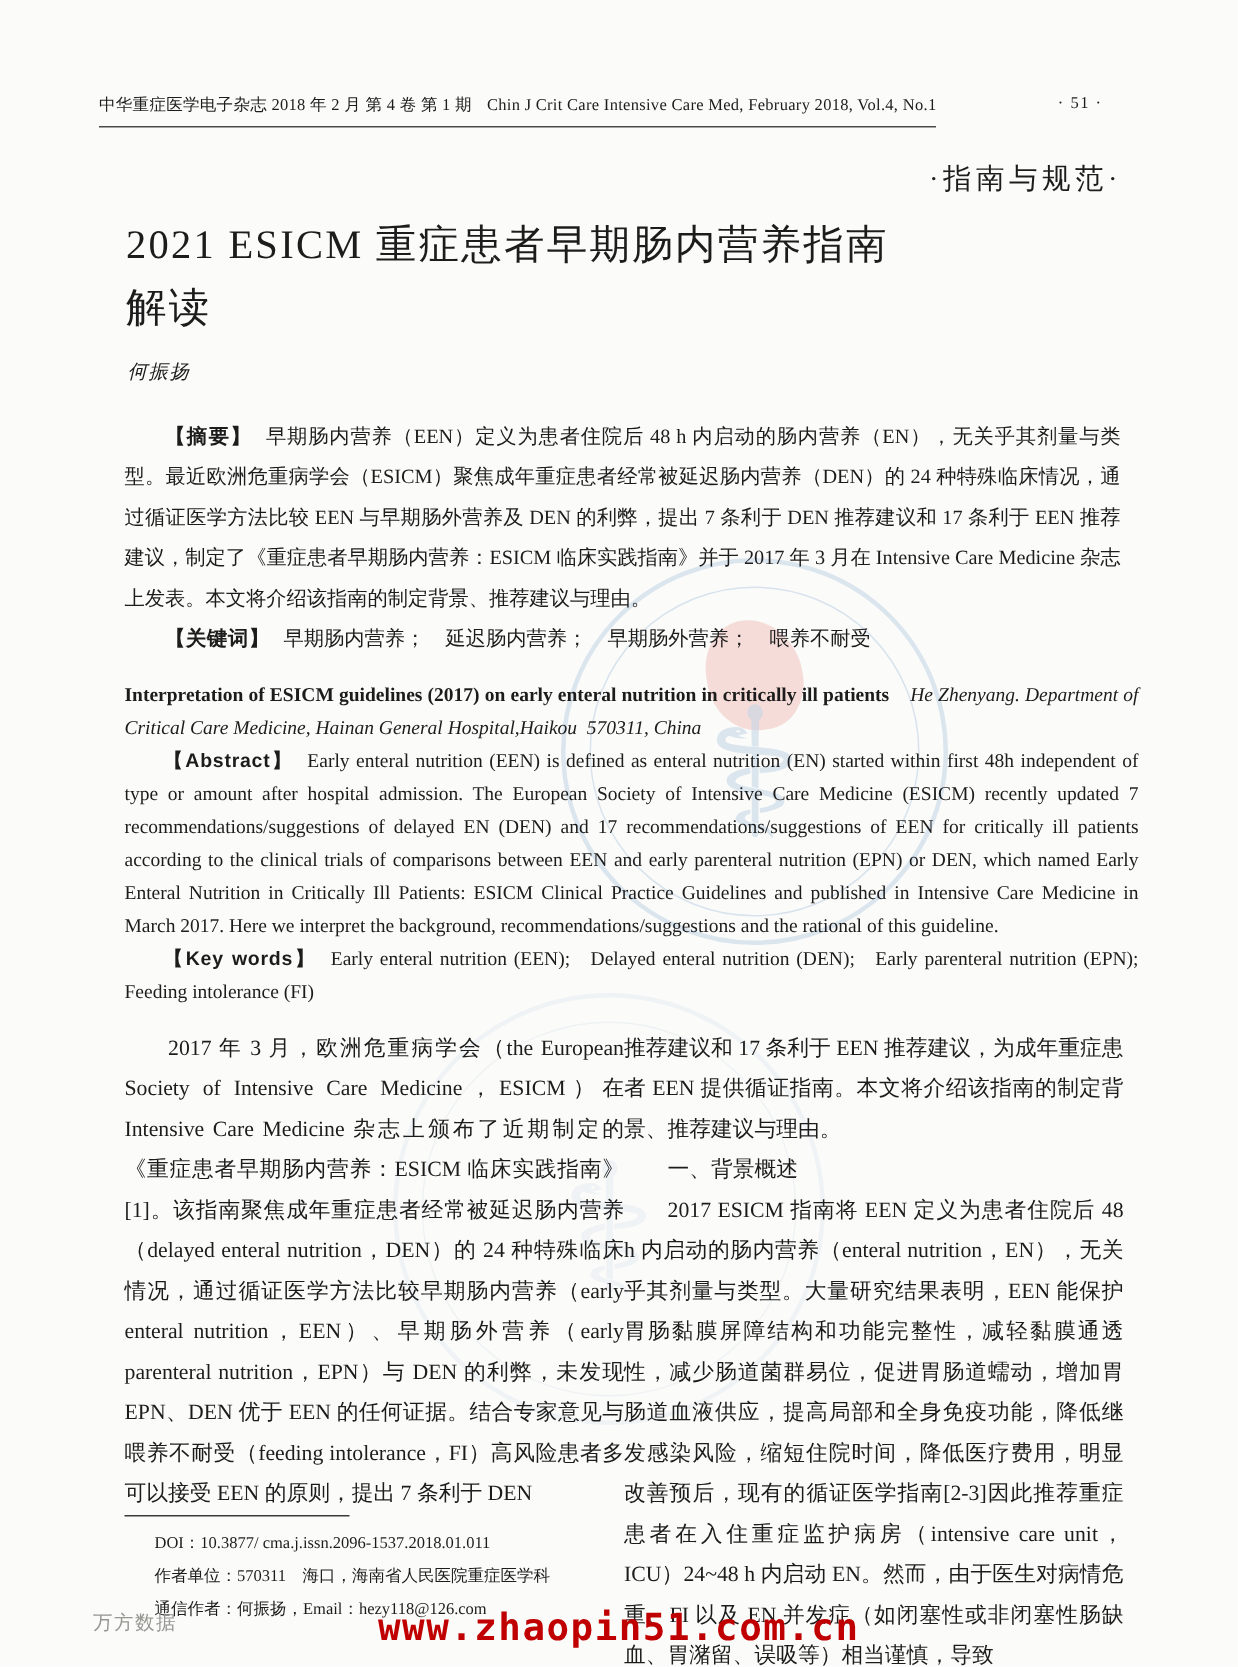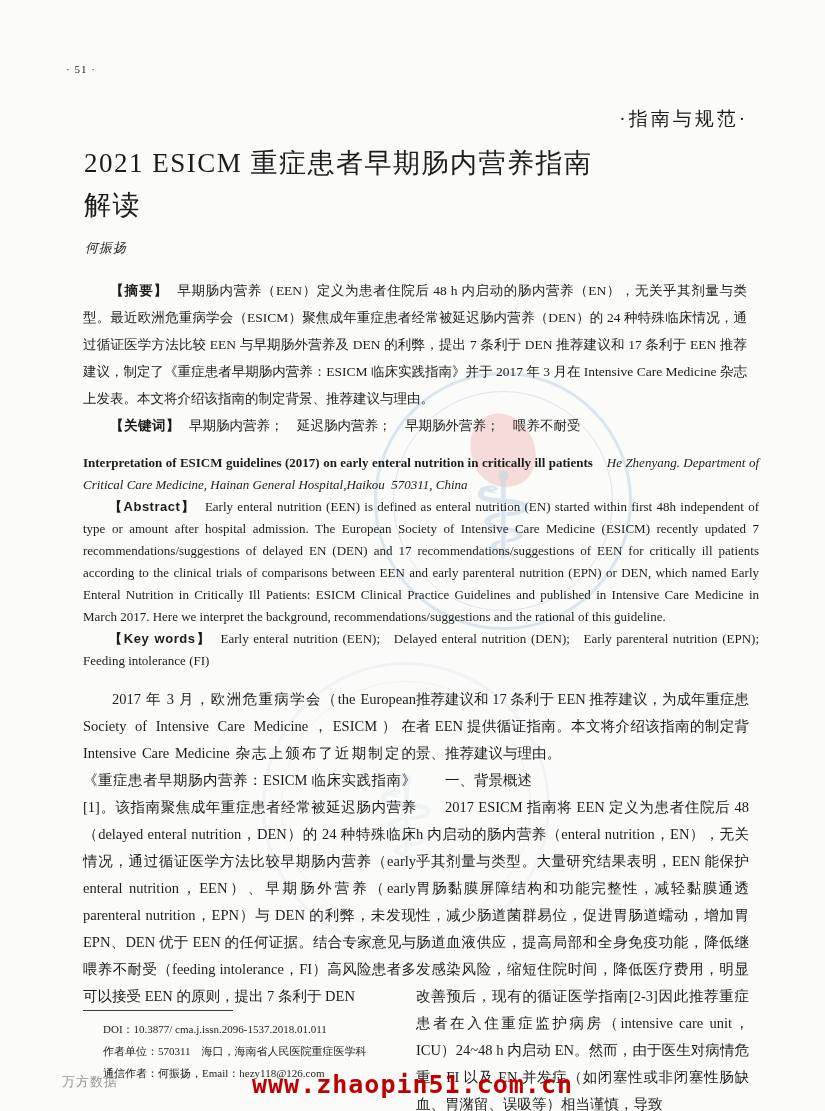--- a/index.html
+++ b/index.html
@@ -78,20 +78,23 @@
     <span class="stamp-red"></span>
     <span class="stamp-staff">⚕</span>
   </div>
   <div class="stamp s2">
     <span class="stamp-staff">⚕</span>
   </div>
 
   <div class="layer">
 
     <div class="hdr">
+      <div class="hdr-cite">
+        <span class="cite-cn">中华重症医学电子杂志 2018 年 2 月 第 4 卷 第 1 期</span><span class="cite-en">Chin J Crit Care Intensive Care Med, February 2018, Vol.4, No.1</span>
+      </div>
       <div class="hdr-page">· 51 ·</div>
     </div>
 
     <div class="sec-label">·指南与规范·</div>
 
     <h1 class="title">
       <span class="tl">2021 ESICM 重症患者早期肠内营养指南</span>
       <span class="tl">解读</span>
     </h1>
     <div class="author">何振扬</div>

